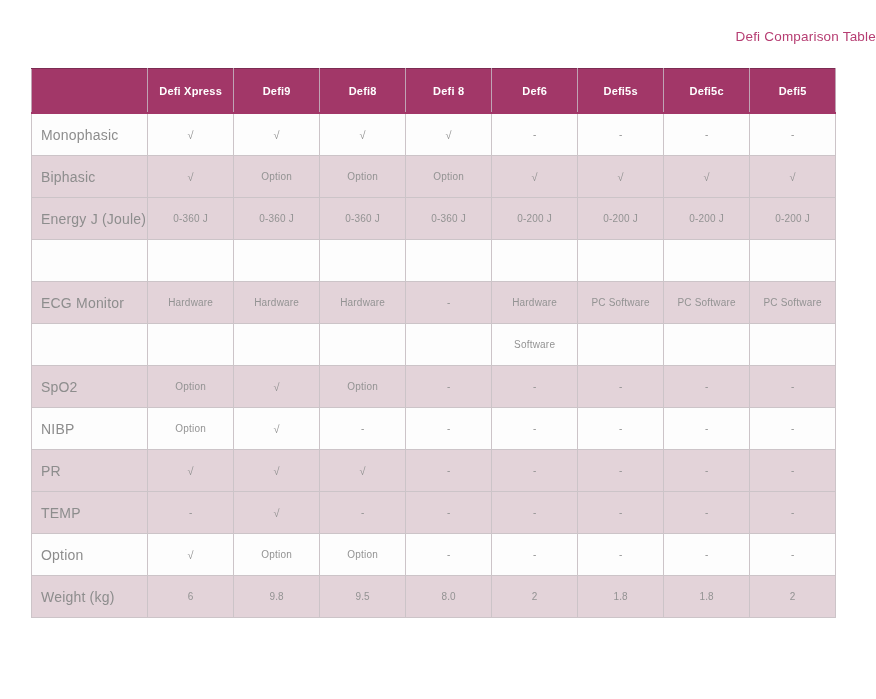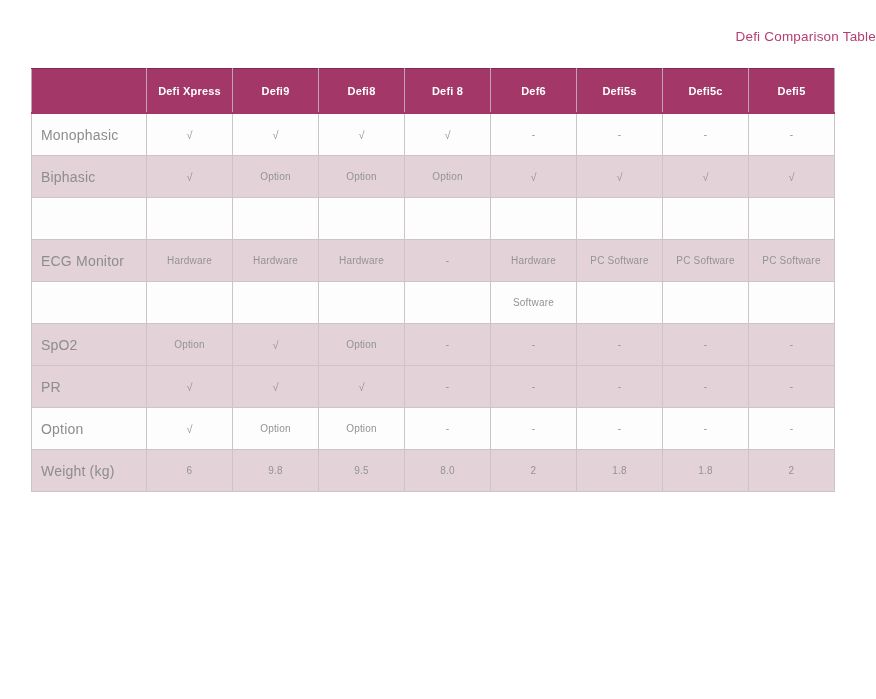--- a/index.html
+++ b/index.html
@@ -116,20 +116,31 @@
           <td class="label">Biphasic</td>
           <td class="check">√</td>
           <td>Option</td>
           <td>Option</td>
           <td>Option</td>
           <td class="check">√</td>
           <td class="check">√</td>
           <td class="check">√</td>
           <td class="check">√</td>
         </tr>
+        <tr class="shaded">
+          <td class="label">Energy  J (Joule)</td>
+          <td>0-360 J</td>
+          <td>0-360 J</td>
+          <td>0-360 J</td>
+          <td>0-360 J</td>
+          <td>0-200 J</td>
+          <td>0-200 J</td>
+          <td>0-200 J</td>
+          <td>0-200 J</td>
+        </tr>
         <tr>
           <td class="label"></td>
           <td></td>
           <td></td>
           <td></td>
           <td></td>
           <td></td>
           <td></td>
           <td></td>
           <td></td>
@@ -160,25 +171,47 @@
           <td class="label">SpO2</td>
           <td>Option</td>
           <td class="check">√</td>
           <td>Option</td>
           <td>-</td>
           <td>-</td>
           <td>-</td>
           <td>-</td>
           <td>-</td>
         </tr>
+        <tr>
+          <td class="label">NIBP</td>
+          <td>Option</td>
+          <td class="check">√</td>
+          <td>-</td>
+          <td>-</td>
+          <td>-</td>
+          <td>-</td>
+          <td>-</td>
+          <td>-</td>
+        </tr>
         <tr class="shaded">
           <td class="label">PR</td>
           <td class="check">√</td>
           <td class="check">√</td>
           <td class="check">√</td>
+          <td>-</td>
+          <td>-</td>
+          <td>-</td>
+          <td>-</td>
+          <td>-</td>
+        </tr>
+        <tr class="shaded">
+          <td class="label">TEMP</td>
+          <td>-</td>
+          <td class="check">√</td>
+          <td>-</td>
           <td>-</td>
           <td>-</td>
           <td>-</td>
           <td>-</td>
           <td>-</td>
         </tr>
         <tr>
           <td class="label">Option</td>
           <td class="check">√</td>
           <td>Option</td>

